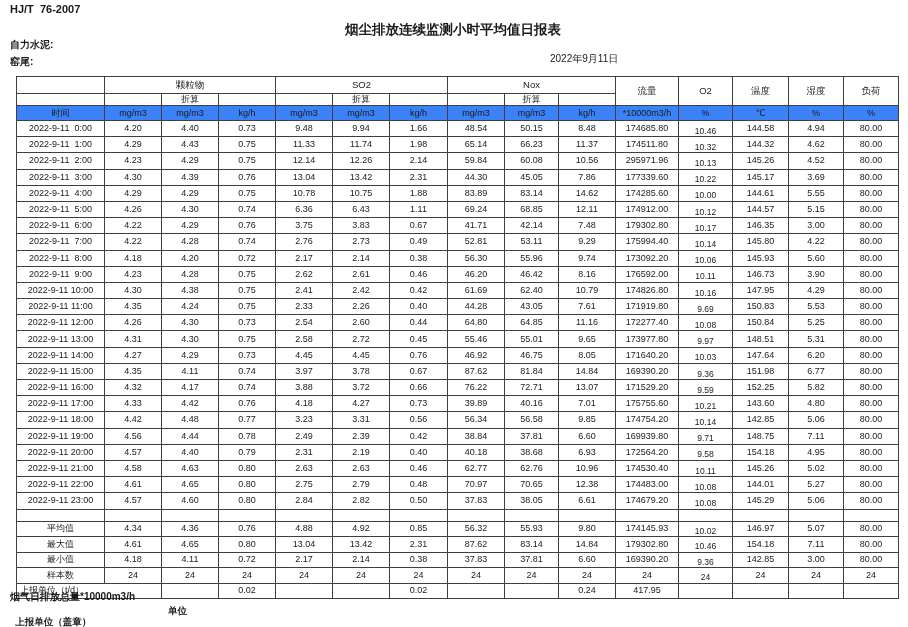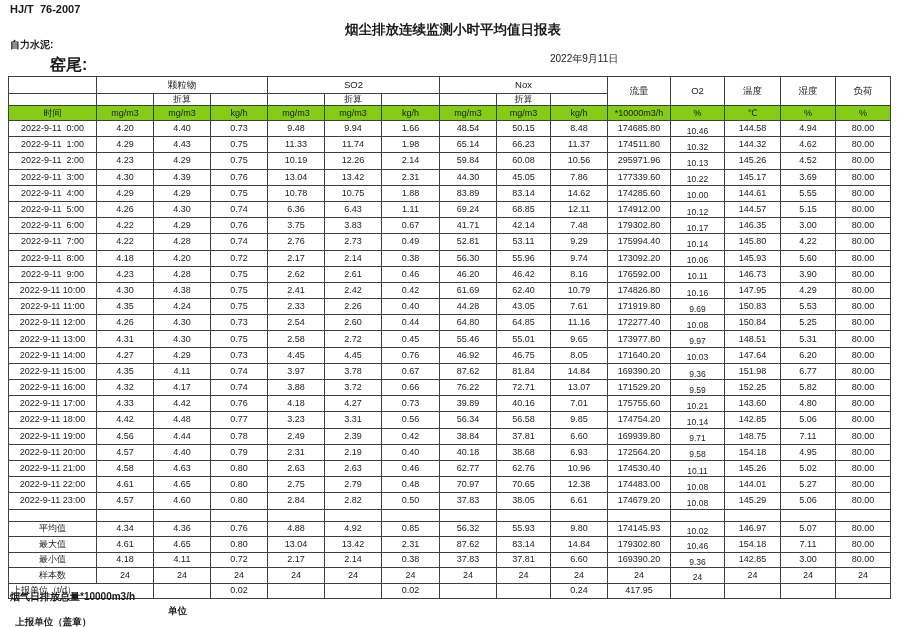--- a/index.html
+++ b/index.html
@@ -5,33 +5,33 @@
   html,body{margin:0;padding:0;}
   body{
     width:908px;height:627px;position:relative;background:#ffffff;
     font-family:"Liberation Sans","DejaVu Sans",sans-serif;color:#1a1a1a;
     overflow:hidden;
   }
   .abs{position:absolute;white-space:pre;}
   .std{top:3px;left:10px;font-size:11px;font-weight:bold;}
   .title{top:21px;left:0;width:878px;text-align:center;font-size:13.5px;font-weight:bold;padding-left:28px;box-sizing:border-box;}
   .company{top:38px;left:10px;font-size:10px;font-weight:bold;}
-  .station{top:55px;left:10px;font-size:16px;font-weight:bold;margin-left:40px;}
+  .station{top:55px;left:10px;font-size:10px;font-weight:bold;}
   .date{top:52px;left:550px;font-size:10px;}
   table{
-    position:absolute;top:76px;left:8px;border-collapse:collapse;table-layout:fixed;
+    position:absolute;top:76px;left:16px;border-collapse:collapse;table-layout:fixed;
   }
   td{
     border:1px solid #3f3f3f;text-align:center;vertical-align:middle;
     font-size:9px;line-height:1;padding:0 1px;overflow:hidden;white-space:pre;
     height:14.2px;
   }
   thead .h1 td{height:16px;font-size:9.5px;}
   thead .h2 td{height:11px;}
-  thead .h3 td{height:14px;background:#84cc16;text-align:center;}
+  thead .h3 td{height:14px;background:#3b82f6;text-align:center;}
   tr.spacer td{height:11px;}
   tr.sr td{height:13.5px;}
   td.lft{text-align:left;padding-left:3px;}
   tbody td:nth-child(12){font-size:8.5px;vertical-align:bottom;padding-bottom:1px;}
   tr.spacer td:nth-child(12){padding-bottom:0;}
   .footer-line1{top:590px;left:10px;font-size:10px;font-weight:bold;}
   .footer-line2{top:605px;left:10px;font-size:9.5px;font-weight:bold;}
   .footer-unit{position:absolute;left:158px;top:0;font-family:Liberation Mono, monospace;}
 </style>
 </head>
@@ -136,21 +136,21 @@
         <td>10.32</td>
         <td>144.32</td>
         <td>4.62</td>
         <td>80.00</td>
       </tr>
       <tr class="dr">
         <td>2022-9-11  2:00</td>
         <td>4.23</td>
         <td>4.29</td>
         <td>0.75</td>
-        <td>10.19</td>
+        <td>12.14</td>
         <td>12.26</td>
         <td>2.14</td>
         <td>59.84</td>
         <td>60.08</td>
         <td>10.56</td>
         <td>295971.96</td>
         <td>10.13</td>
         <td>145.26</td>
         <td>4.52</td>
         <td>80.00</td>

